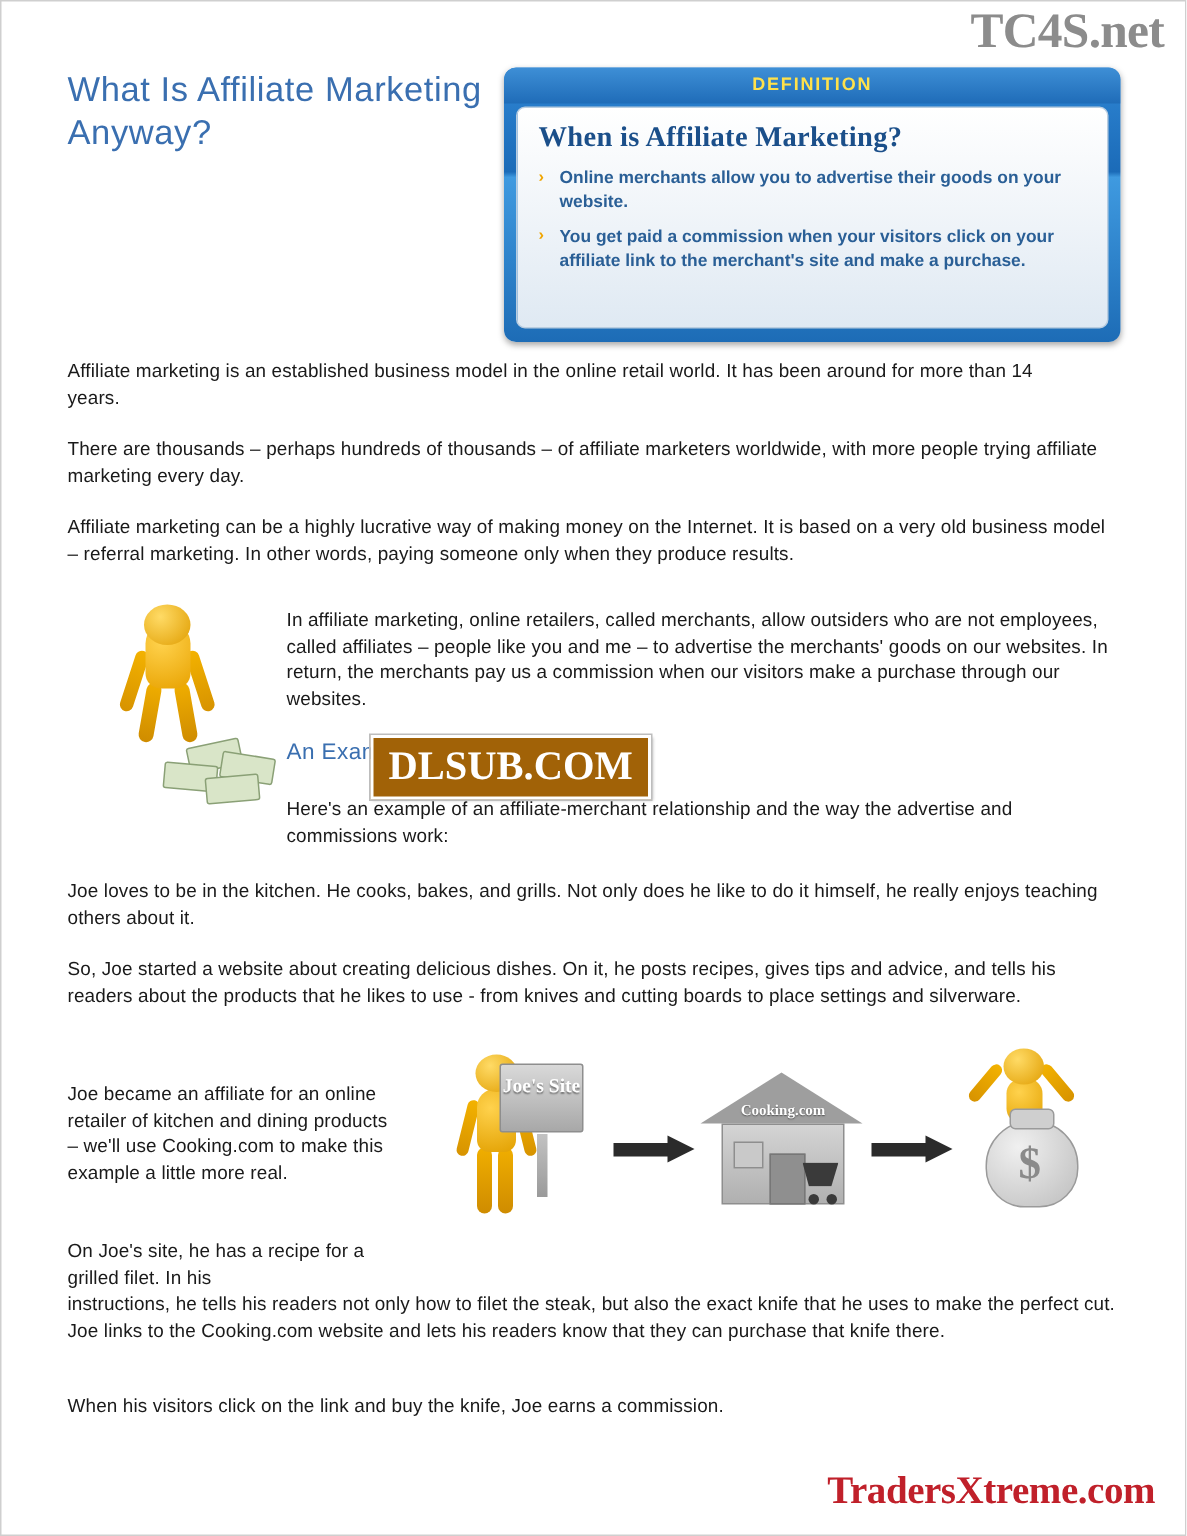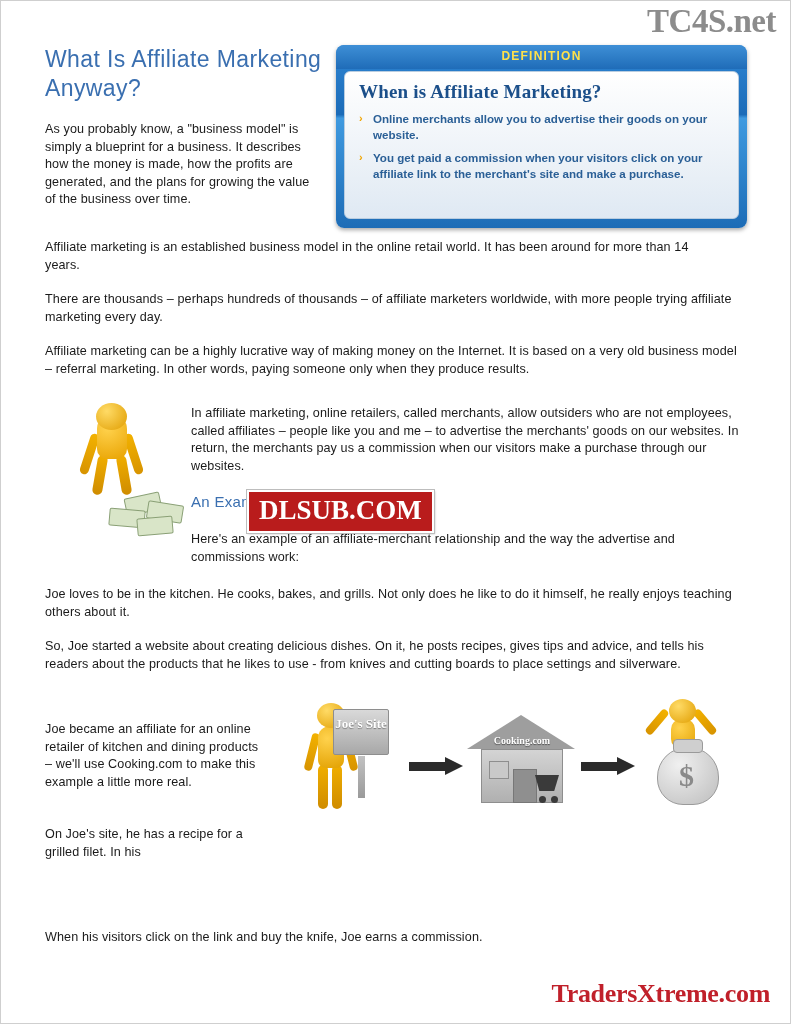--- a/index.html
+++ b/index.html
@@ -45,21 +45,21 @@
     color: #c0202a;
     letter-spacing: -0.3px;
     margin-top: 40px;
   }
   
   .wm-center {
     position: absolute;
     left: 246px;
     top: 489px;
     padding: 3px 10px 5px 10px;
-    background: #b91c1c;
+    background: #a16207;
     color: #ffffff;
     border: 2px solid #ffffff;
     outline: 1px solid #bdbdbd;
     font-family: "Liberation Serif", serif;
     font-size: 27px;
     font-weight: bold;
     letter-spacing: 0px;
     box-shadow: 1px 1px 2px rgba(0,0,0,0.25);
     z-index: 40;
   }
@@ -408,21 +408,20 @@
         <span class="chev">›</span>
         <span>Online merchants allow you to advertise their goods on your website.</span>
       </div>
       <div class="def-item">
         <span class="chev">›</span>
         <span>You get paid a commission when your visitors click on your affiliate link to the merchant's site and make a purchase.</span>
       </div>
     </div>
   </div>
 
-  <p class="body" style="left:44px; top:120px; width:275px;">As you probably know, a "business model" is simply a blueprint for a business. It describes how the money is made, how the profits are generated, and the plans for growing the value of the business over time.</p>
 
   <p class="body" style="left:44px; top:238px; width:660px;">Affiliate marketing is an established business model in the online retail world. It has been around for more than 14 years.</p>
 
   <p class="body" style="left:44px; top:290px; width:700px;">There are thousands – perhaps hundreds of thousands – of affiliate marketers worldwide, with more people trying affiliate marketing every day.</p>
 
   <p class="body" style="left:44px; top:342px; width:702px;">Affiliate marketing can be a highly lucrative way of making money on the Internet. It is based on a very old business model – referral marketing. In other words, paying someone only when they produce results.</p>
 
   <div class="fig-money">
     <div class="armL"></div>
     <div class="armR"></div>
@@ -443,20 +442,21 @@
   <p class="body" style="left:190px; top:530px; width:556px;">Here's an example of an affiliate-merchant relationship and the way the advertise and commissions work:</p>
 
   <p class="body" style="left:44px; top:585px; width:702px;">Joe loves to be in the kitchen. He cooks, bakes, and grills. Not only does he like to do it himself, he really enjoys teaching others about it.</p>
 
   <p class="body" style="left:44px; top:637px; width:702px;">So, Joe started a website about creating delicious dishes. On it, he posts recipes, gives tips and advice, and tells his readers about the products that he likes to use - from knives and cutting boards to place settings and silverware.</p>
 
   <p class="body" style="left:44px; top:720px; width:222px;">Joe became an affiliate for an online retailer of kitchen and dining products – we'll use Cooking.com to make this example a little more real.</p>
 
   <p class="body" style="left:44px; top:825px; width:222px;">On Joe's site, he has a recipe for a grilled filet. In his</p>
 
+  <p class="body" style="left:44px; top:860px; width:702px;">instructions, he tells his readers not only how to filet the steak, but also the exact knife that he uses to make the perfect cut. Joe links to the Cooking.com website and lets his readers know that they can purchase that knife there.</p>
 
   <p class="body" style="left:44px; top:928px; width:702px;">When his visitors click on the link and buy the knife, Joe earns a commission.</p>
 
   <div class="fig-flow">
     <div class="fl-person">
       <div class="arm l"></div>
       <div class="arm r"></div>
       <div class="leg l"></div>
       <div class="leg r"></div>
       <div class="torso"></div>

